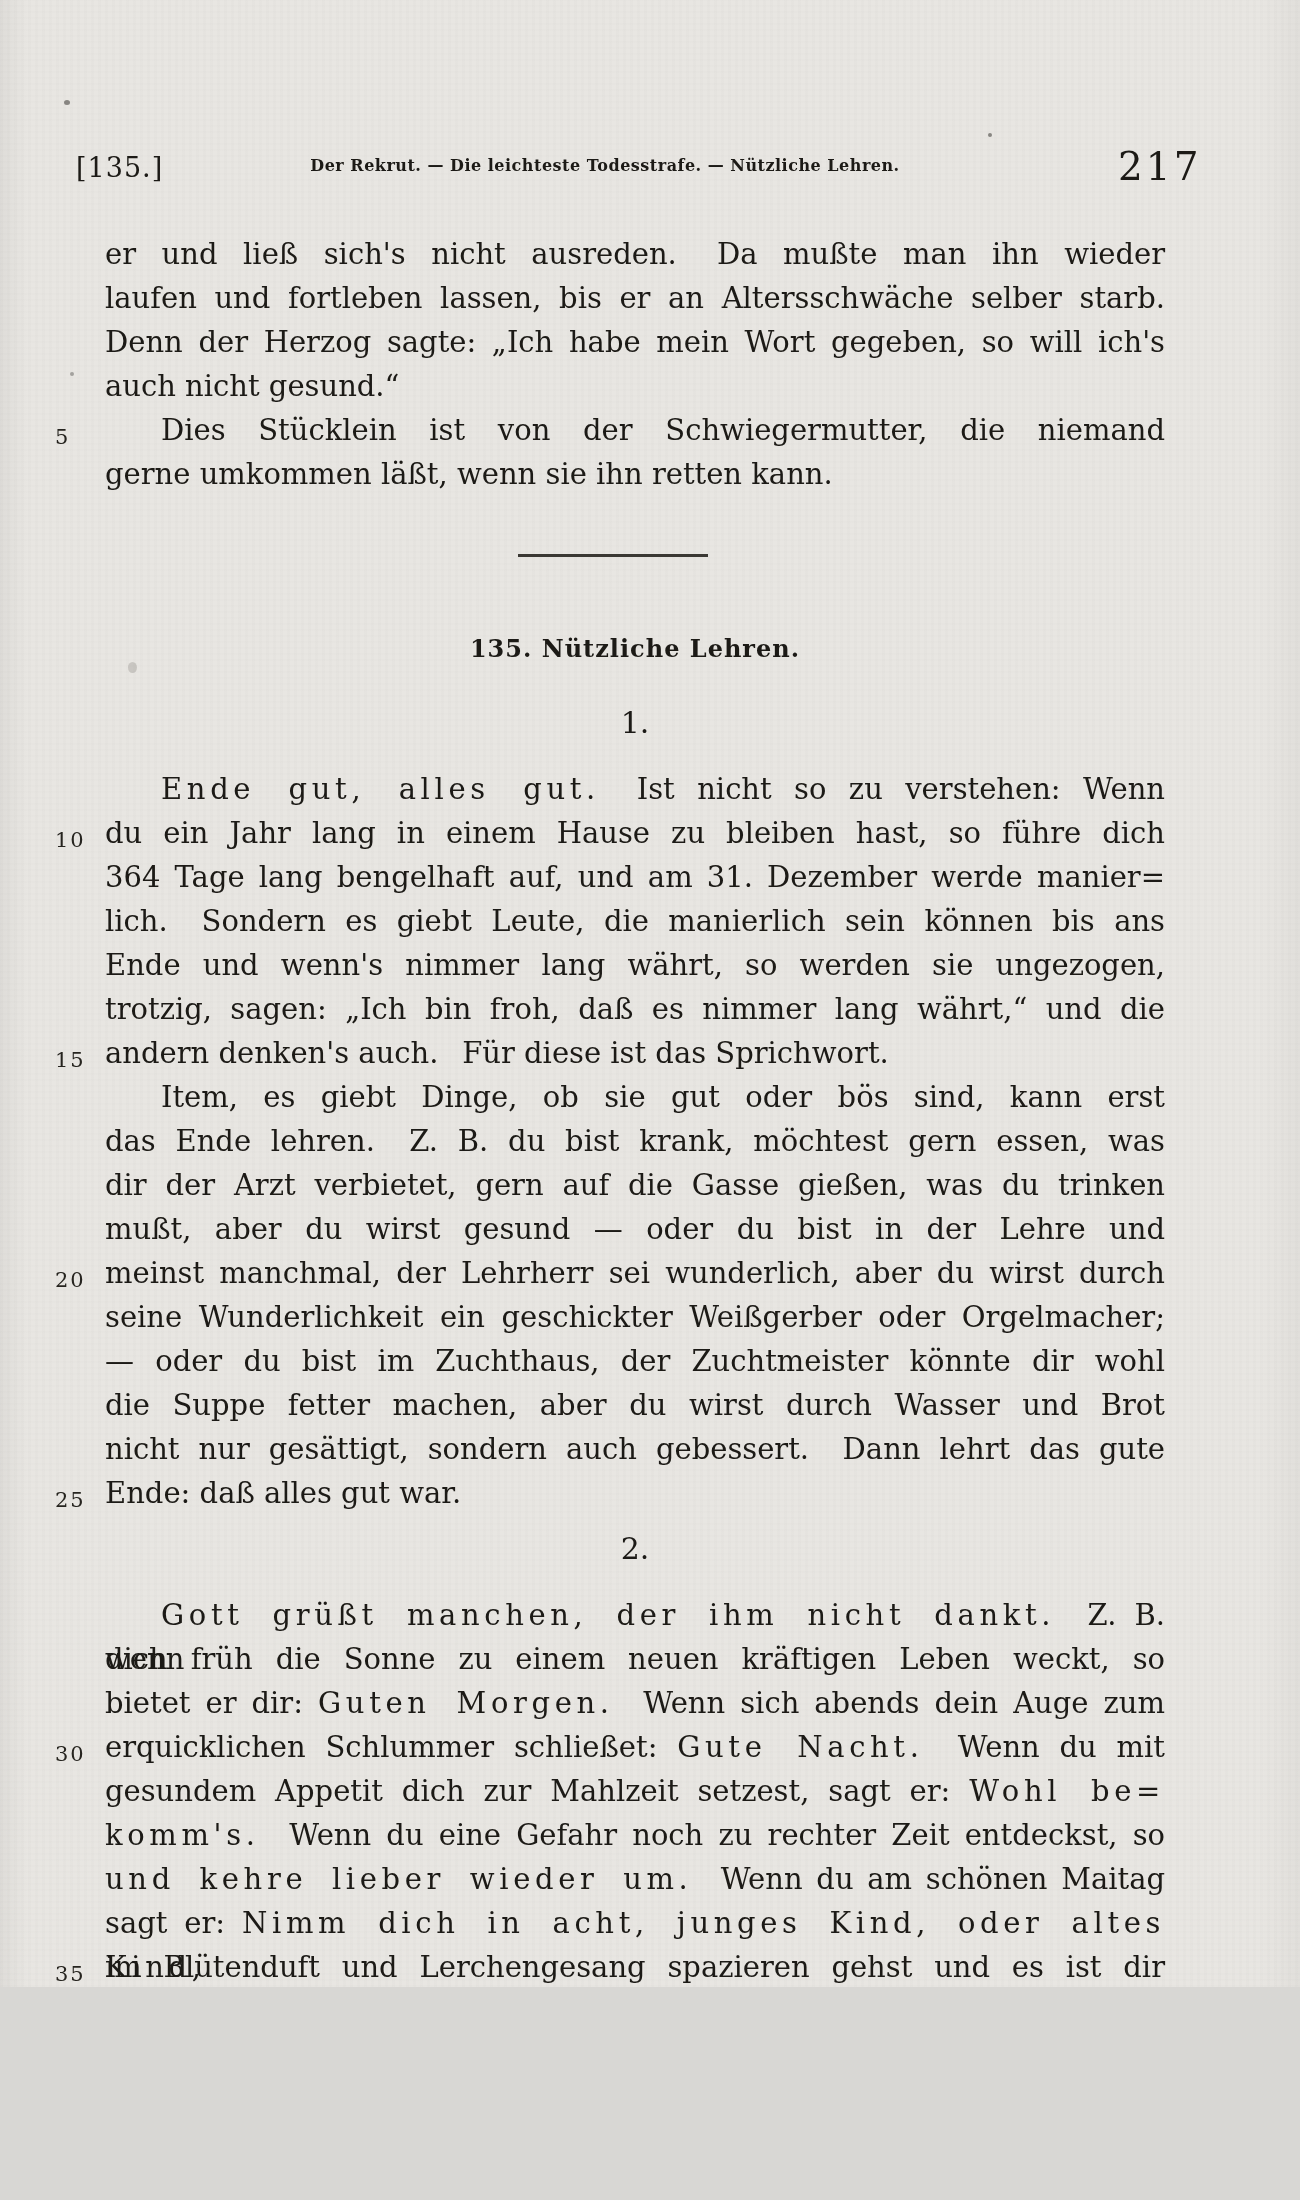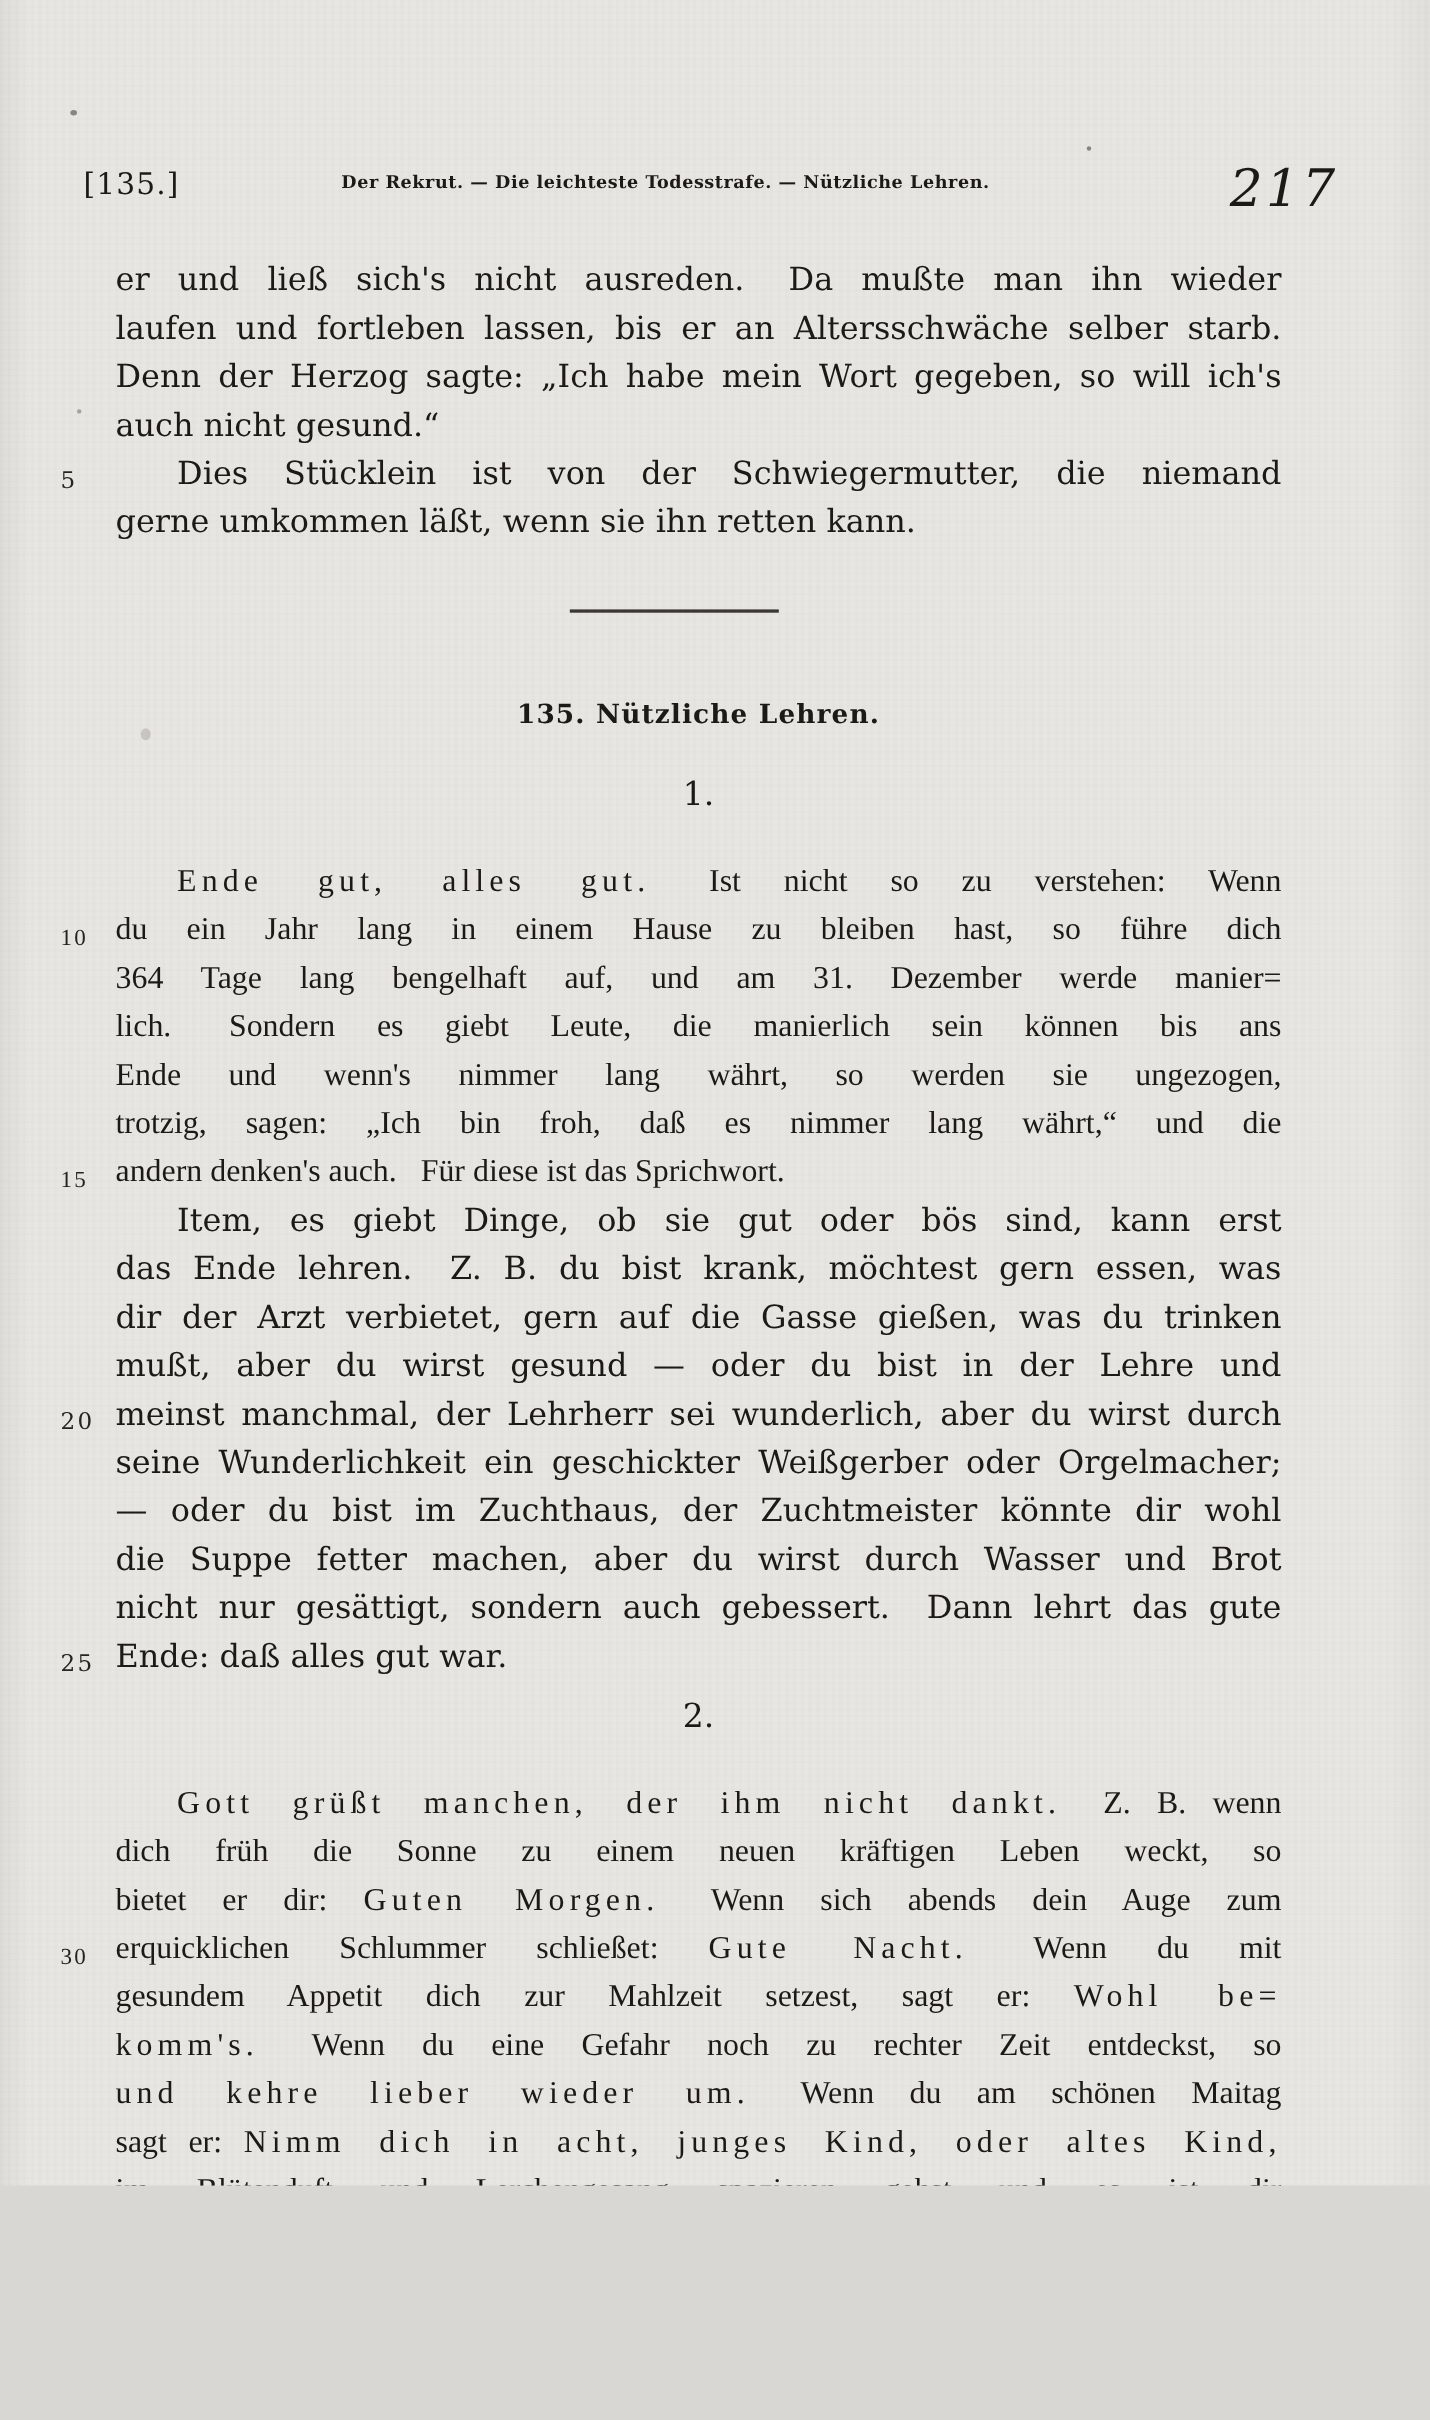--- a/index.html
+++ b/index.html
@@ -15,39 +15,39 @@
       repeating-linear-gradient(0deg, rgba(0,0,0,0.008) 0 2px, rgba(255,255,255,0.01) 2px 6px),
       #e8e6e2;
     color:#1c1a16;
     font-family:"DejaVu Serif","Liberation Serif",serif;
     overflow:hidden;
   }
   
   .hdr-num{position:absolute;left:76px;top:152px;font-size:27px;letter-spacing:1px;}
   .hdr-title{position:absolute;left:105px;width:1000px;top:156px;text-align:center;
     font-size:16px;font-weight:bold;letter-spacing:0.5px;white-space:nowrap;}
-  .hdr-page{position:absolute;left:1118px;top:144px;font-size:47px;letter-spacing:3px;font-style:italic;}
+  .hdr-page{position:absolute;left:1118px;top:144px;font-size:39px;letter-spacing:3px;}
   
   .bodycol{position:absolute;left:105px;top:232px;width:1060px;
     font-size:29px;line-height:44px;}
   .para{margin:0;}
   .line{position:relative;text-align:justify;text-align-last:justify;height:44px;}
   .line.end{text-align-last:left;}
   .line.indent{text-indent:56px;}
   .lineno{position:absolute;left:-50px;top:7px;width:40px;text-align:right;
     font-size:21px;letter-spacing:2px;color:#26241f;text-indent:0;}
   .g{letter-spacing:0.16em;word-spacing:0.22em;}
   .divider{width:190px;border:none;border-top:3px solid #3a3833;
     margin:58px auto 0 auto;transform:translateX(-22px);}
   .section-heading{text-align:center;font-weight:bold;font-size:24px;
     letter-spacing:1px;margin-top:70px;height:46px;}
   .sub-number{text-align:center;font-size:30px;height:40px;}
   .sub-number.first{margin-top:28px;}
   .sub-number.second{margin-top:12px;}
-  .p-after-sub{margin-top:38px;font-family:Liberation Serif, serif;}
+  .p-after-sub{margin-top:26px;}
   .speck{position:absolute;border-radius:50%;background:rgba(40,38,34,0.5);}
   .s1{left:64px;top:100px;width:6px;height:5px;}
   .s2{left:988px;top:133px;width:4px;height:4px;}
   .s3{left:70px;top:372px;width:4px;height:4px;background:rgba(40,38,34,0.35);}
   .s4{left:128px;top:662px;width:9px;height:11px;background:rgba(60,56,50,0.18);}
 </style>
 </head>
 <body>
 
 <div class="page">

